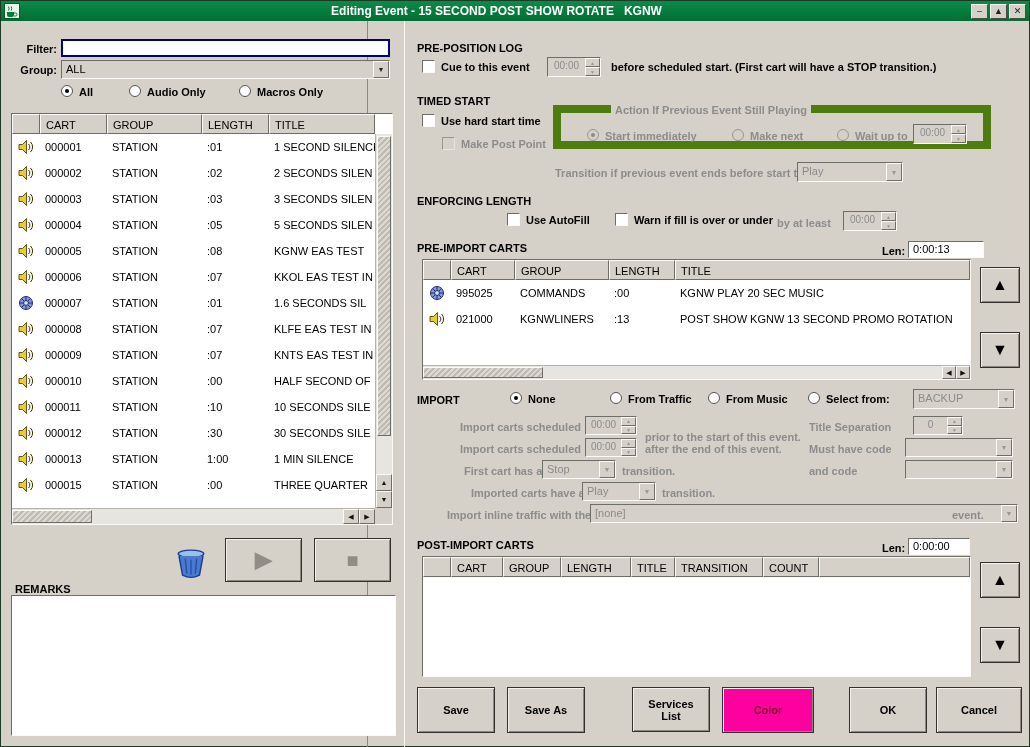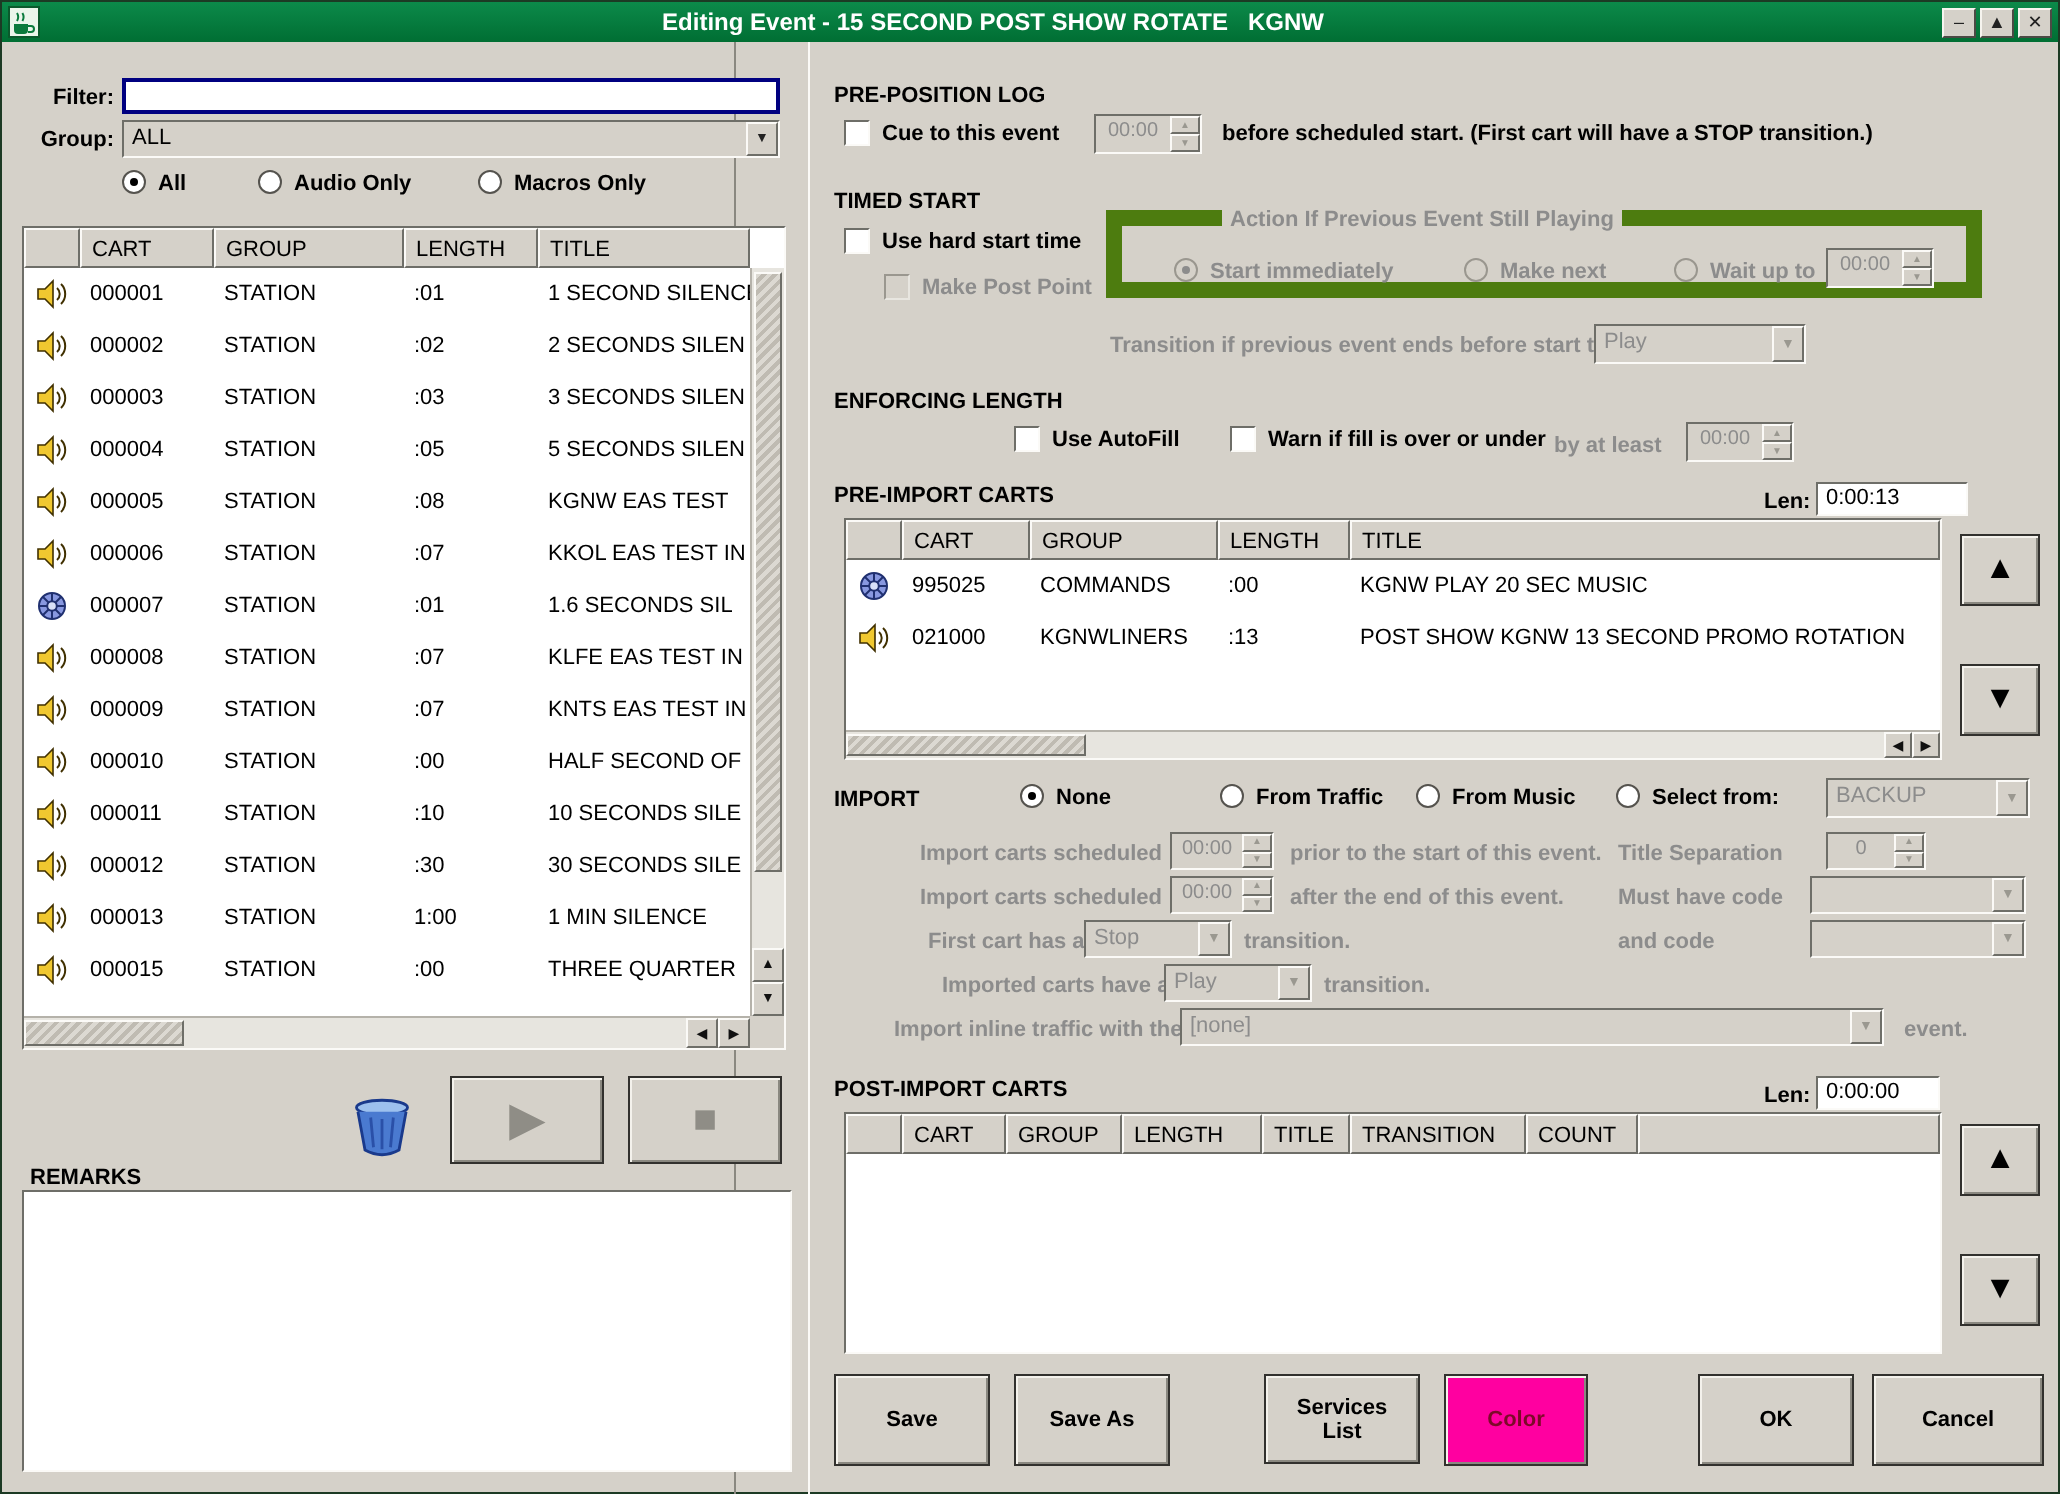--- a/index.html
+++ b/index.html
@@ -502,21 +502,21 @@
         <span class="val">00:00</span>
         <span class="btns">
             <span class="sb">
               <span>▲</span>
             </span>
             <span class="sb">
               <span>▼</span>
             </span>
           </span>
       </div>
-      <div class="lbl dis" style="left:240px;top:400px;">prior to the start of this event.</div>
+      <div class="lbl dis" style="left:240px;top:410px;">prior to the start of this event.</div>
 
       <div class="lbl dis" style="left:28px;top:422px;width:148px;text-align:right;">Import carts scheduled</div>
       <div class="spin dis" style="left:180px;top:417px;width:52px;height:19px;">
         <span class="val">00:00</span>
         <span class="btns">
             <span class="sb">
               <span>▲</span>
             </span>
             <span class="sb">
               <span>▼</span>
@@ -566,21 +566,21 @@
       <div class="lbl dis" style="left:66px;top:466px;">Imported carts have a</div>
       <div class="combo dis" style="left:177px;top:461px;width:74px;height:19px;">
         <span class="val">Play</span>
         <span class="arrow">
             <span>▼</span>
           </span>
       </div>
       <div class="lbl dis" style="left:257px;top:466px;">transition.</div>
 
       <div class="lbl dis" style="left:42px;top:488px;">Import inline traffic with the</div>
-      <div class="combo dis" style="left:185px;top:483px;width:352px;height:19px;">
+      <div class="combo dis" style="left:185px;top:483px;width:428px;height:19px;">
         <span class="val">[none]</span>
         <span class="arrow">
             <span>▼</span>
           </span>
       </div>
       <div class="lbl dis" style="left:547px;top:488px;">event.</div>
 
       <div class="sec" style="left:12px;top:518px;">POST-IMPORT CARTS</div>
       <span class="lbl" style="left:477px;top:521px;">Len:</span>
       <div class="lenfield" style="left:503px;top:517px;width:62px;height:17px;">0:00:00</div>
@@ -608,21 +608,21 @@
       <div class="btn" style="left:12px;top:666px;width:78px;height:46px;">
           <span>Save</span>
         </div>
       <div class="btn" style="left:102px;top:666px;width:78px;height:46px;">
           <span>Save As</span>
         </div>
       <div class="btn" style="left:227px;top:666px;width:78px;height:45px;">
         <span>Services</span>
           <span>List</span>
       </div>
-      <div class="btn color-btn" style="left:317px;top:666px;width:72px;height:46px;">
+      <div class="btn color-btn" style="left:317px;top:666px;width:92px;height:46px;">
           <span>Color</span>
         </div>
       <div class="btn" style="left:444px;top:666px;width:78px;height:46px;">
           <span>OK</span>
         </div>
       <div class="btn" style="left:531px;top:666px;width:86px;height:46px;">
           <span>Cancel</span>
         </div>
     </div>
   </div>

